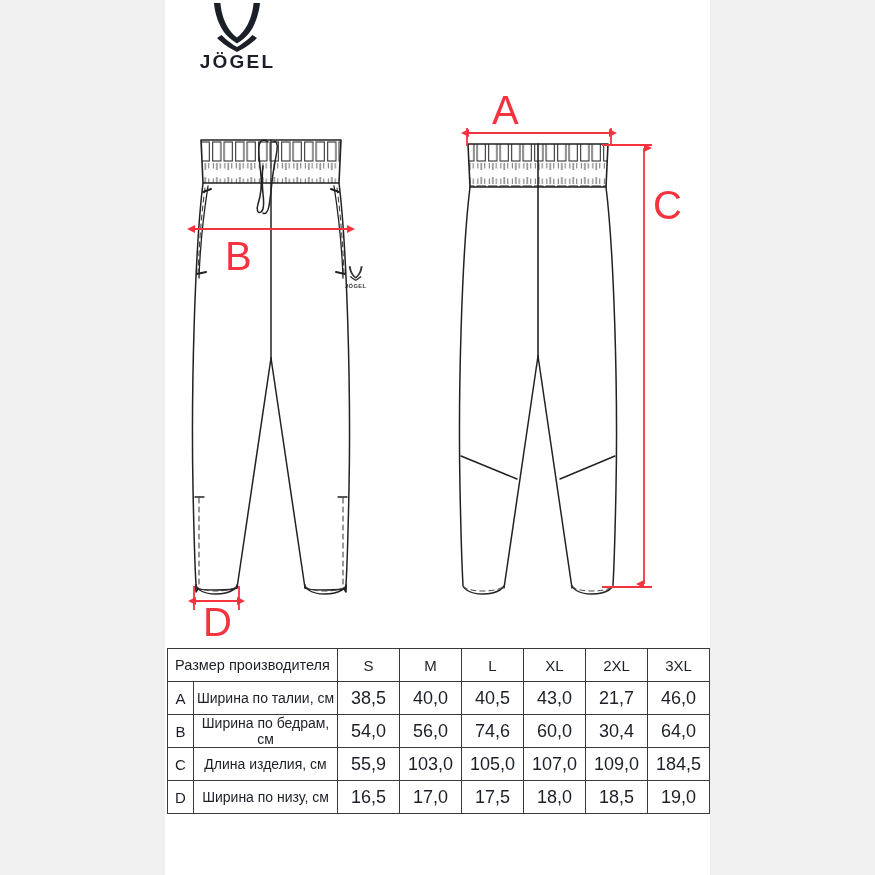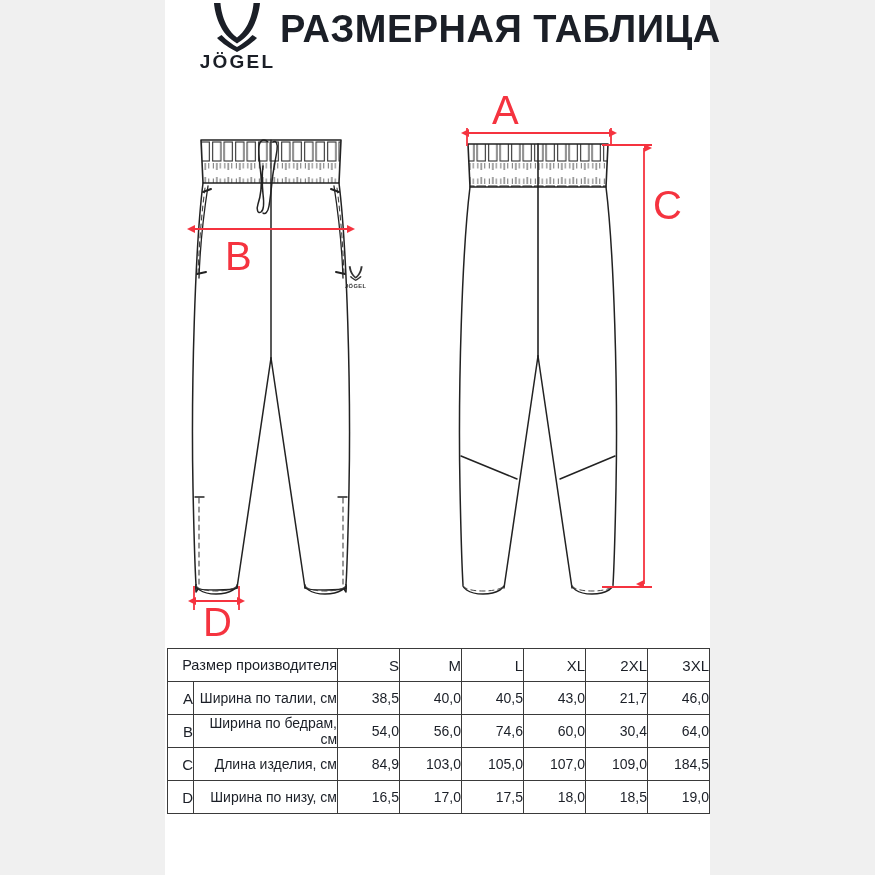--- a/index.html
+++ b/index.html
@@ -105,21 +105,21 @@
     position: absolute;
     left: 167px;
     top: 648px;
     border-collapse: collapse;
     background: #ffffff;
     font-family: "Liberation Sans", sans-serif;
   }
   #size-table td, #size-table th {
     border: 1px solid #3a3a3a;
     color: #1b1f27;
-    text-align: right;
+    text-align: center;
     vertical-align: middle;
     padding: 0;
     font-weight: normal;
   }
   .col-letter  { width: 26px;  }
   .col-label   { width: 144px; }
   .col-size    { width: 62px;  }
 
   .hdr-row td {
     height: 32px;
@@ -128,21 +128,21 @@
   }
   .hdr-row td.size-cell {
     font-weight: normal;
     font-size: 15px;
   }
   .hdr-span {
     text-align: center;
   }
   .data-row td {
     height: 32px;
-    font-size: 14px;
+    font-size: 18px;
   }
   .data-row td.letter-cell {
     font-weight: bold;
     font-size: 15px;
   }
   .data-row td.label-cell {
     text-align: left;
     padding-left: 8px;
     font-size: 14px;
   }
@@ -161,21 +161,20 @@
         <path d="M6 1 C6 1, 7.5 26, 24 38 C27 40.2, 29 41.5, 29 41.5
                  C29 41.5, 31 40.2, 34 38 C50.5 26, 52 1, 52 1
                  L45.5 1 C45.5 1, 44.5 24, 29 35.5
                  C13.5 24, 12.5 1, 12.5 1 Z" fill="#1b1f27"></path>
         <path d="M9 36 C9 36, 16 43, 24.5 47.5 L29 50 L33.5 47.5 C42 43, 49 36, 49 36
                  L44.5 33 C44.5 33, 38.5 39.5, 29 45 C19.5 39.5, 13.5 33, 13.5 33 Z" fill="#1b1f27"></path>
       </svg>
       <div id="logo-word">JÖGEL</div>
     </div>
 
-    <div id="page-title">РАЗМЕРНАЯ ТАБЛИЦА</div>
   </div>
 
   <svg id="drawing" viewBox="0 0 545 560">
 
     <defs>
       <marker id="arrL" markerWidth="9" markerHeight="9" refX="8.4" refY="4.5" orient="auto" markerUnits="userSpaceOnUse">
         <path d="M8.4,0.6 L0.4,4.5 L8.4,8.4 Z" fill="#f5333f"></path>
       </marker>
       <marker id="arrR" markerWidth="9" markerHeight="9" refX="0.6" refY="4.5" orient="auto" markerUnits="userSpaceOnUse">
         <path d="M0.6,0.6 L8.6,4.5 L0.6,8.4 Z" fill="#f5333f"></path>
@@ -368,21 +367,21 @@
         <td>56,0</td>
         <td>74,6</td>
         <td>60,0</td>
         <td>30,4</td>
         <td>64,0</td>
       </tr>
 
       <tr class="data-row">
         <td class="letter-cell">C</td>
         <td class="label-cell">Длина изделия, см</td>
-        <td>84,9</td>
+        <td>55,9</td>
         <td>103,0</td>
         <td>105,0</td>
         <td>107,0</td>
         <td>109,0</td>
         <td>184,5</td>
       </tr>
 
       <tr class="data-row">
         <td class="letter-cell">D</td>
         <td class="label-cell">Ширина по низу, см</td>

